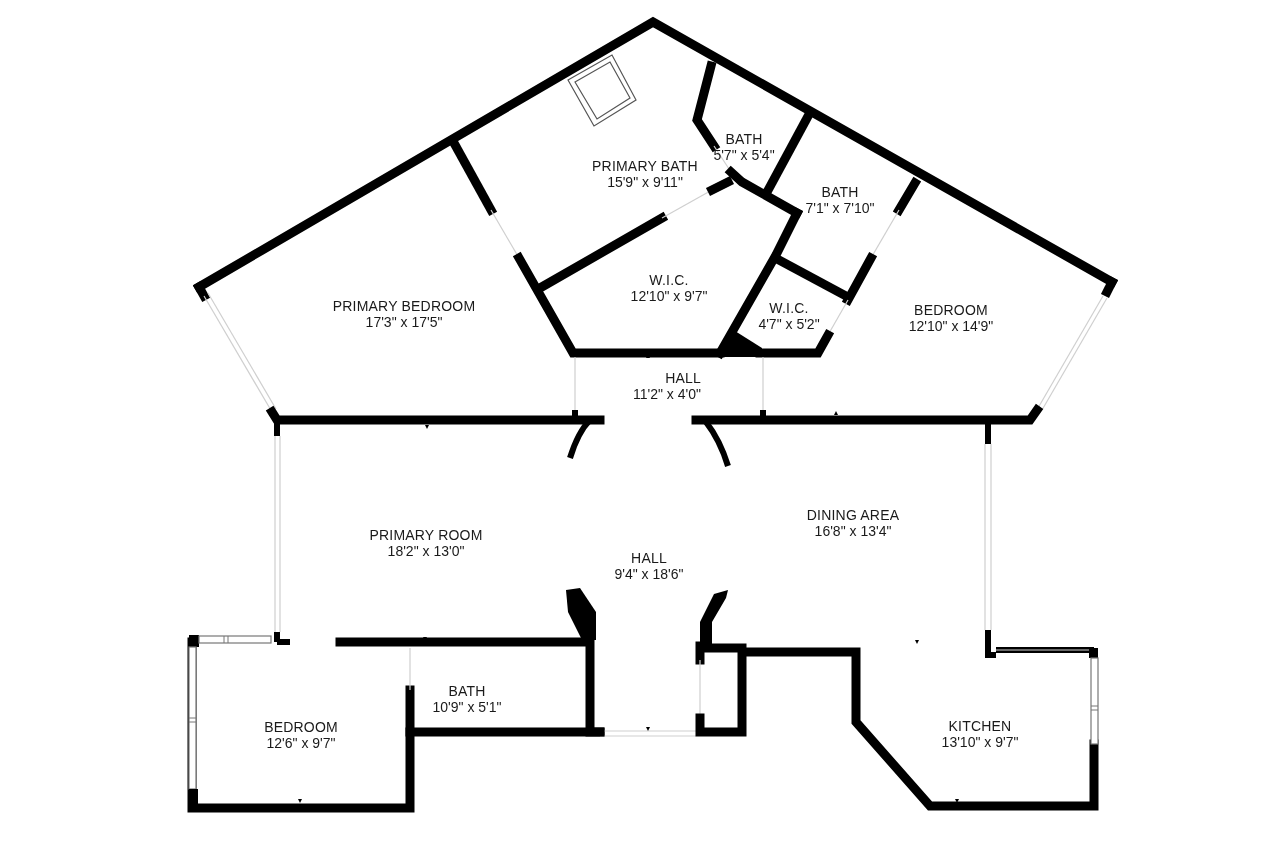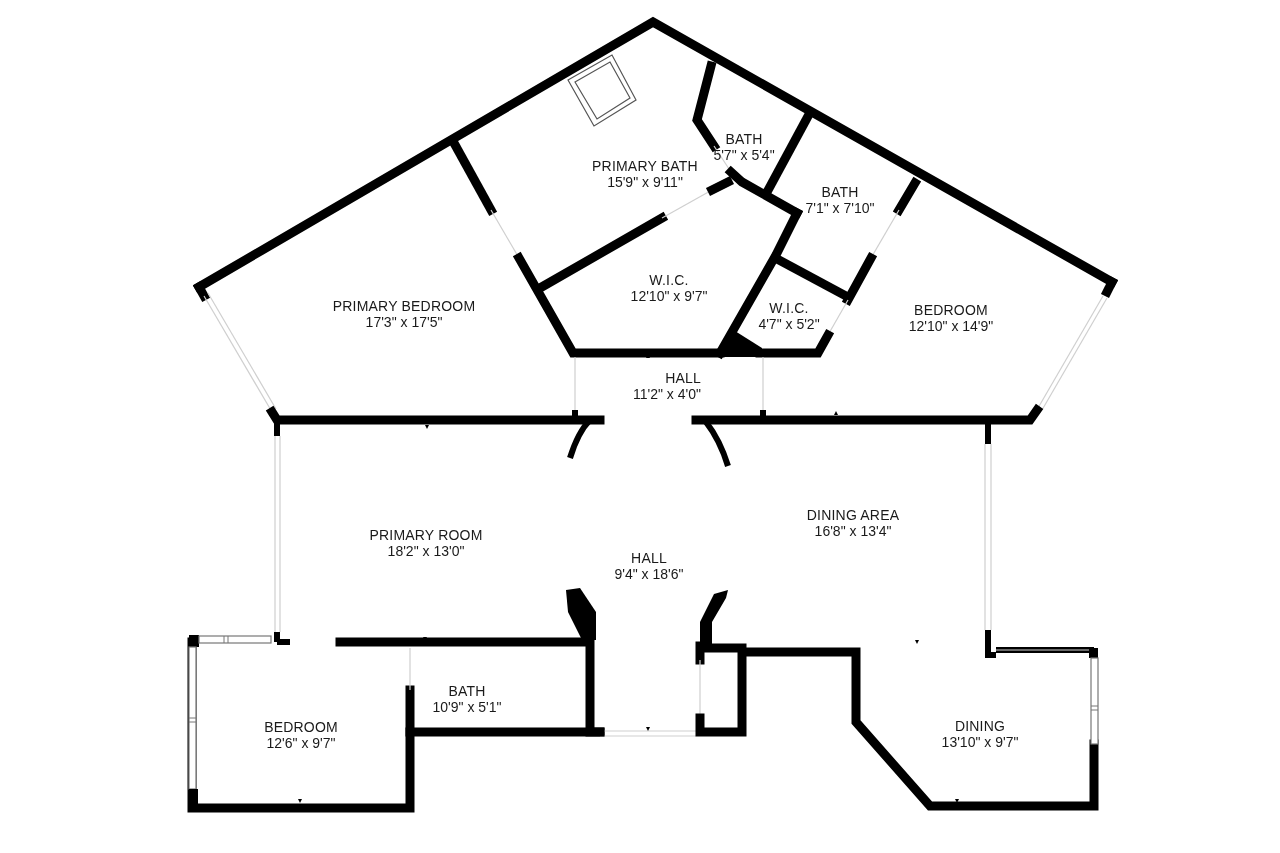--- a/index.html
+++ b/index.html
@@ -174,16 +174,16 @@
   </div>
   <div class="room-label" style="left:467px; top:683px;">
     <span class="name">BATH</span>
     <span class="dims">10'9" x 5'1"</span>
   </div>
   <div class="room-label" style="left:301px; top:719px;">
     <span class="name">BEDROOM</span>
     <span class="dims">12'6" x 9'7"</span>
   </div>
   <div class="room-label" style="left:980px; top:718px;">
-    <span class="name">DINING</span>
+    <span class="name">KITCHEN</span>
     <span class="dims">13'10" x 9'7"</span>
   </div>
 </div>
 
 </body></html>

